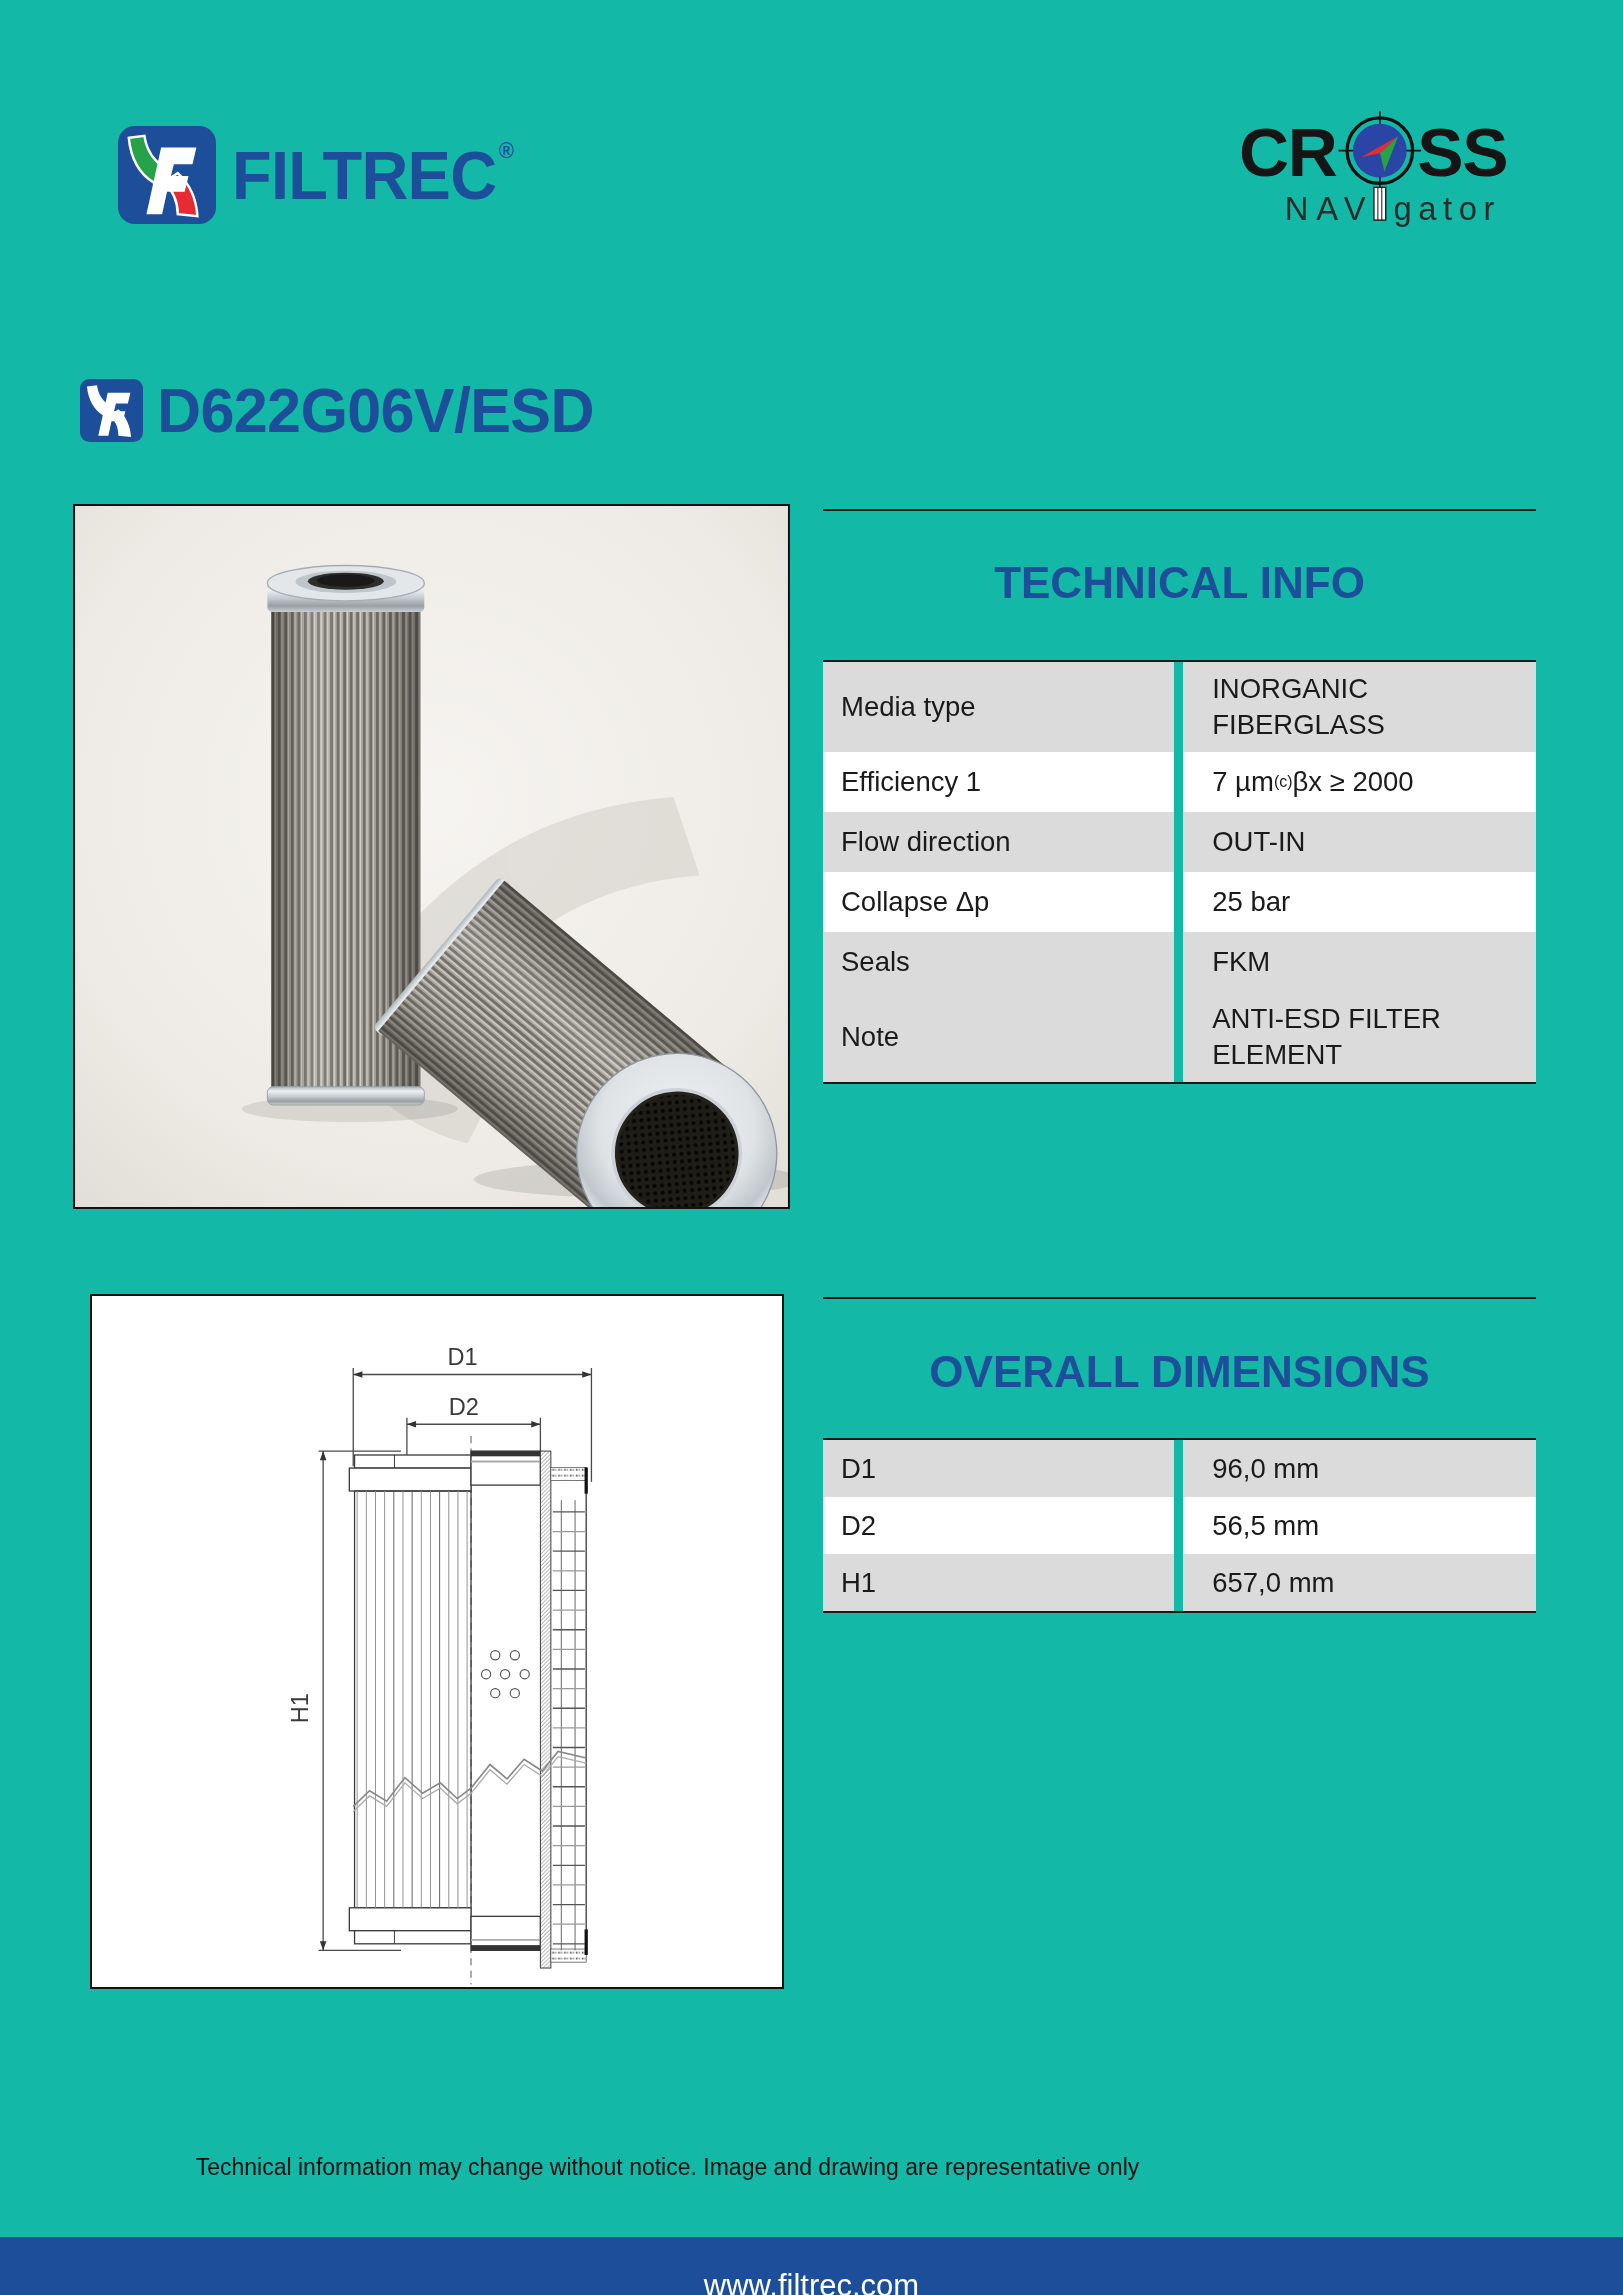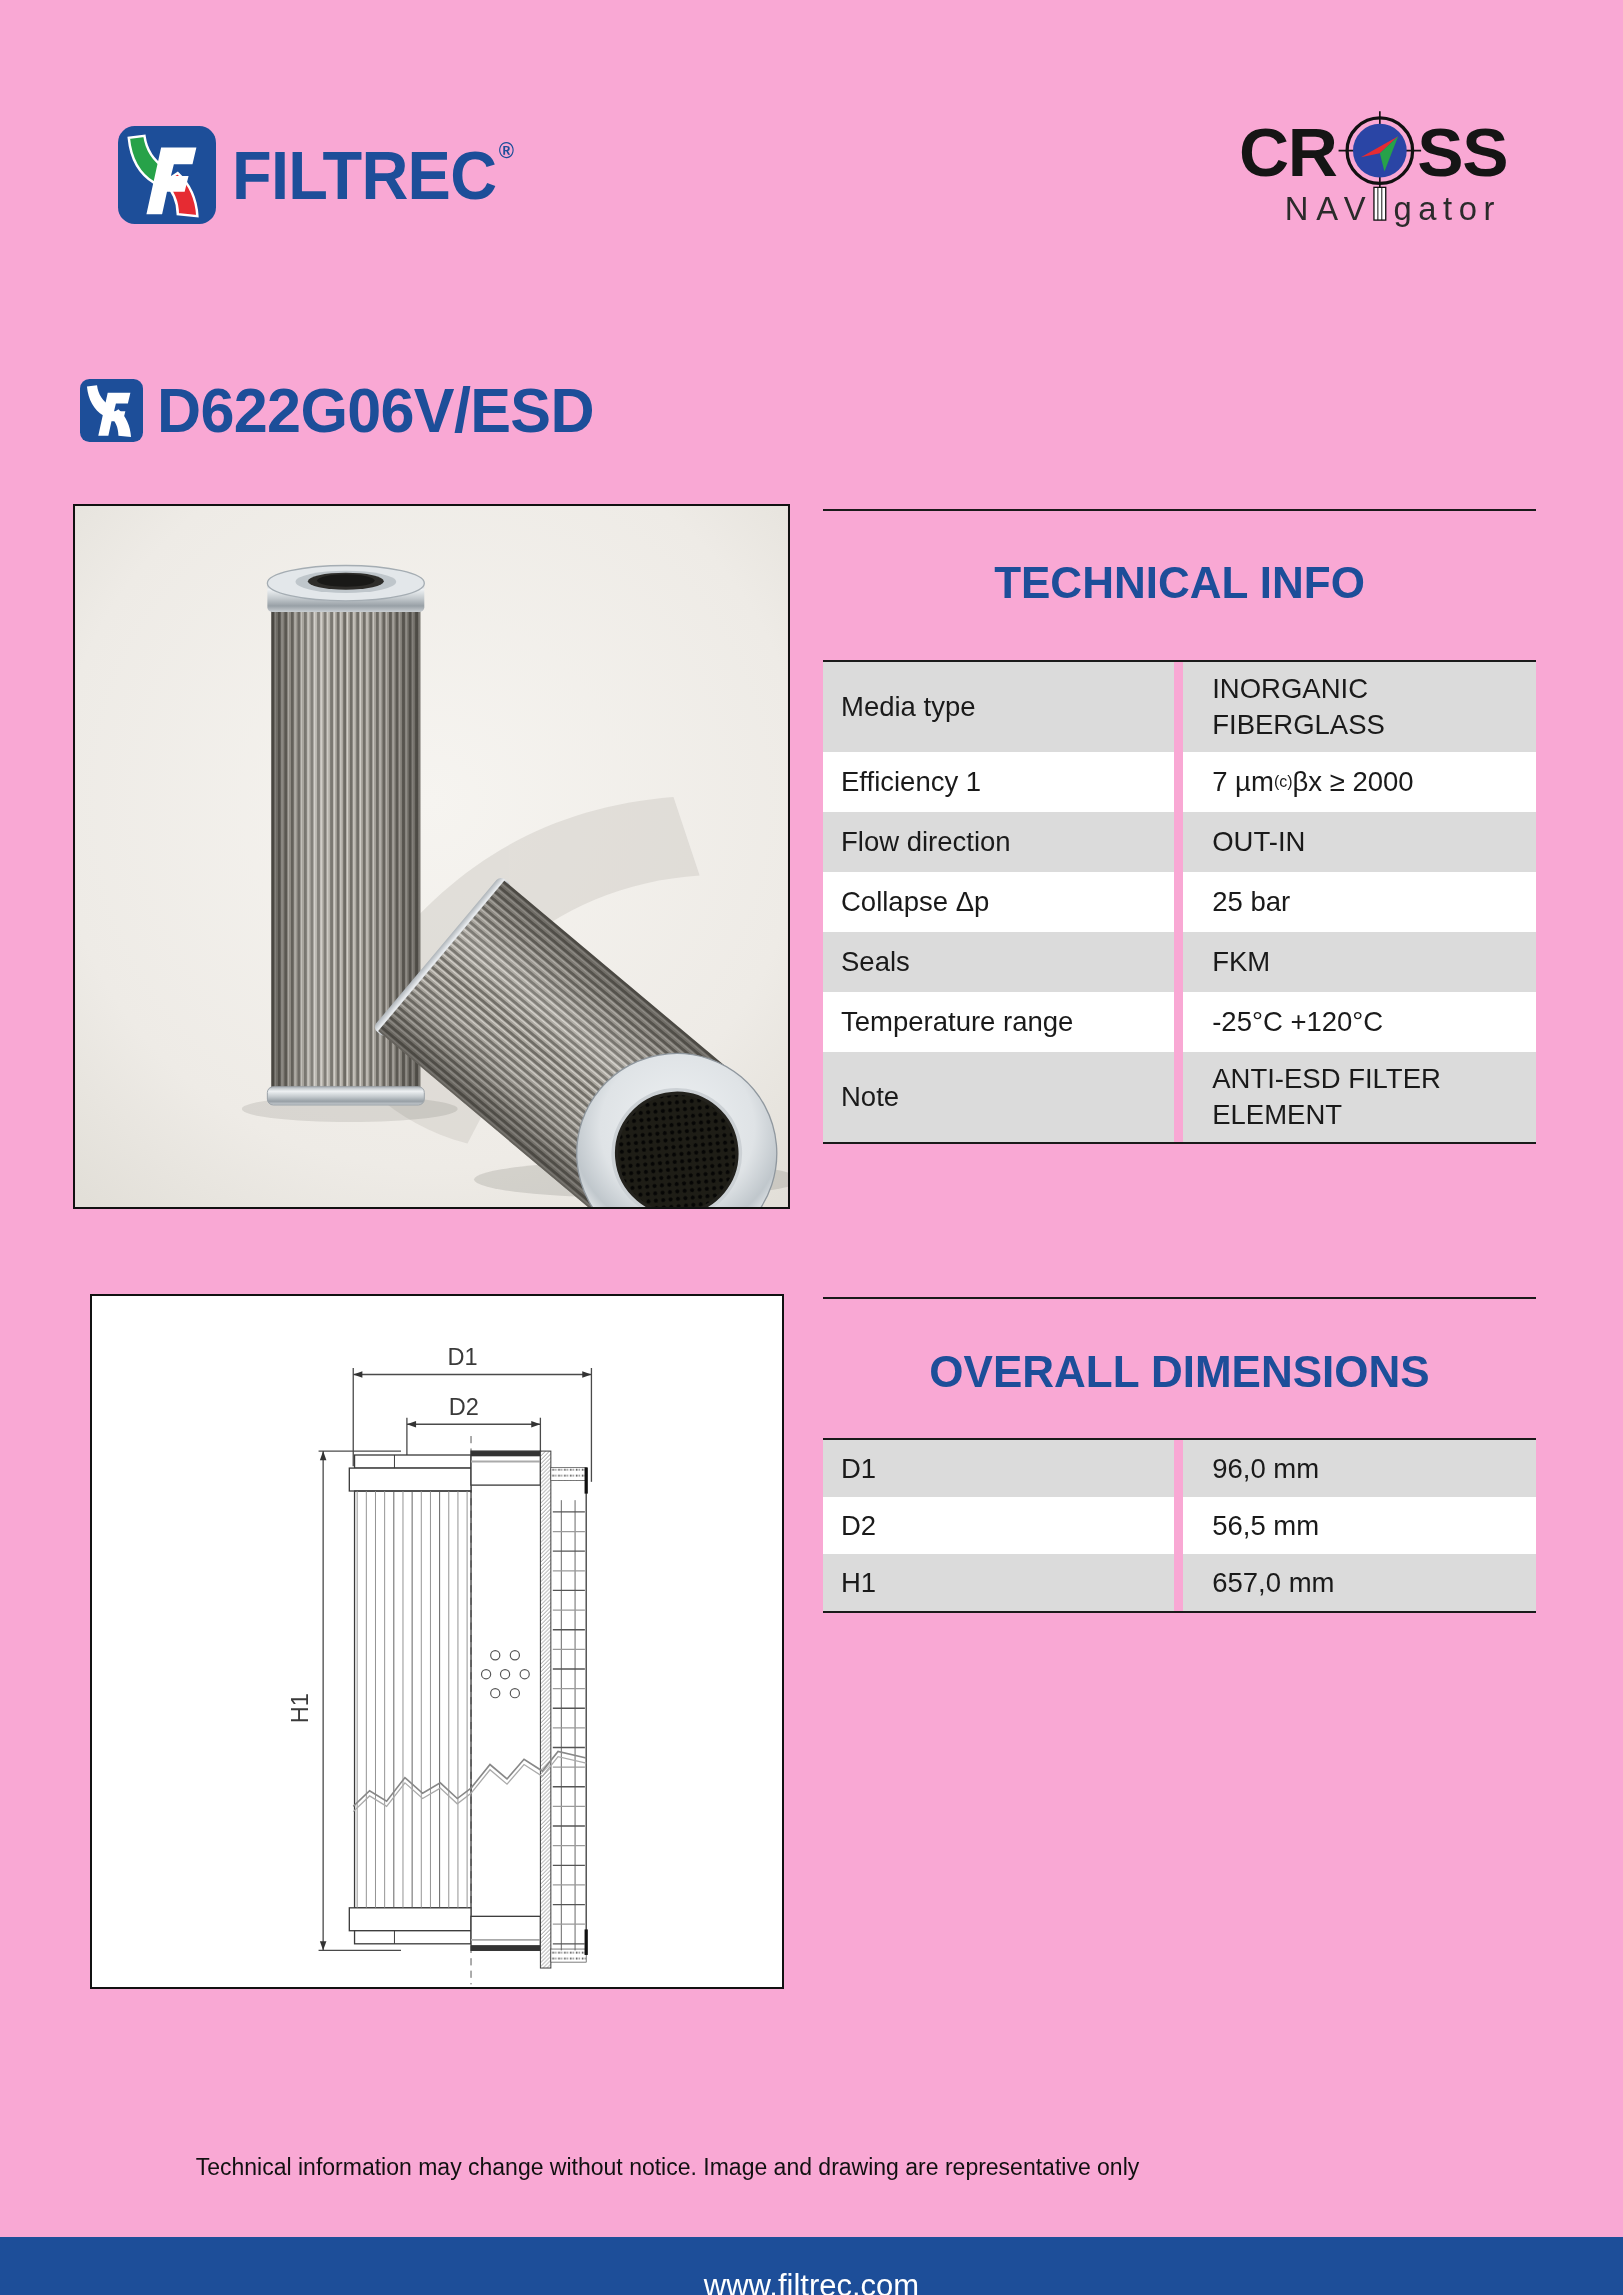--- a/index.html
+++ b/index.html
@@ -1,16 +1,16 @@
 <!DOCTYPE html>
 <html style="font-size:10.5px"><head>
 <meta charset="utf-8">
 <style>
   html,body{margin:0;padding:0;background:#ffffff;}
-  .page{position:relative;width:1623px;height:2295px;background:#f9a8d4;overflow:hidden;
+  .page{position:relative;width:1623px;height:2295px;background:#14b8a6;overflow:hidden;
         font-family:"Liberation Sans",sans-serif;color:#1a1a1a;}
 
   
   .logo-filtrec{position:absolute;left:118px;top:126px;display:flex;align-items:center;}
   .fil-word{margin-left:15.7px;font-size:69px;font-weight:800;color:#1d4e99;letter-spacing:-0.7px;
             transform:scaleX(.94);transform-origin:left center;white-space:nowrap;}
   .fil-reg{font-size:22px;font-weight:700;vertical-align:41px;margin-left:2.6px;}
   .logo-cross{position:absolute;left:1239px;top:110px;}
 
   
@@ -207,24 +207,20 @@
       </div>
       <div class="trow">
         <div class="tcell tlabel">Collapse Δp</div>
         <div class="tcell tval">25 bar</div>
       </div>
       <div class="trow">
         <div class="tcell tlabel gray">Seals</div>
         <div class="tcell tval gray">FKM</div>
       </div>
       <div class="trow">
-        <div class="tcell tlabel">Temperature range</div>
-        <div class="tcell tval">-25°C +120°C</div>
-      </div>
-      <div class="trow">
         <div class="tcell tlabel gray">Note</div>
         <div class="tcell tval gray">ANTI-ESD FILTER ELEMENT</div>
       </div>
     </div>
 
   <div class="draw-box">
     <svg width="690" height="691" viewBox="0 0 1054 1056">
       <defs>
         <pattern id="ht" width="6" height="6" patternUnits="userSpaceOnUse">
           <rect width="6" height="6" fill="#ffffff"></rect>

